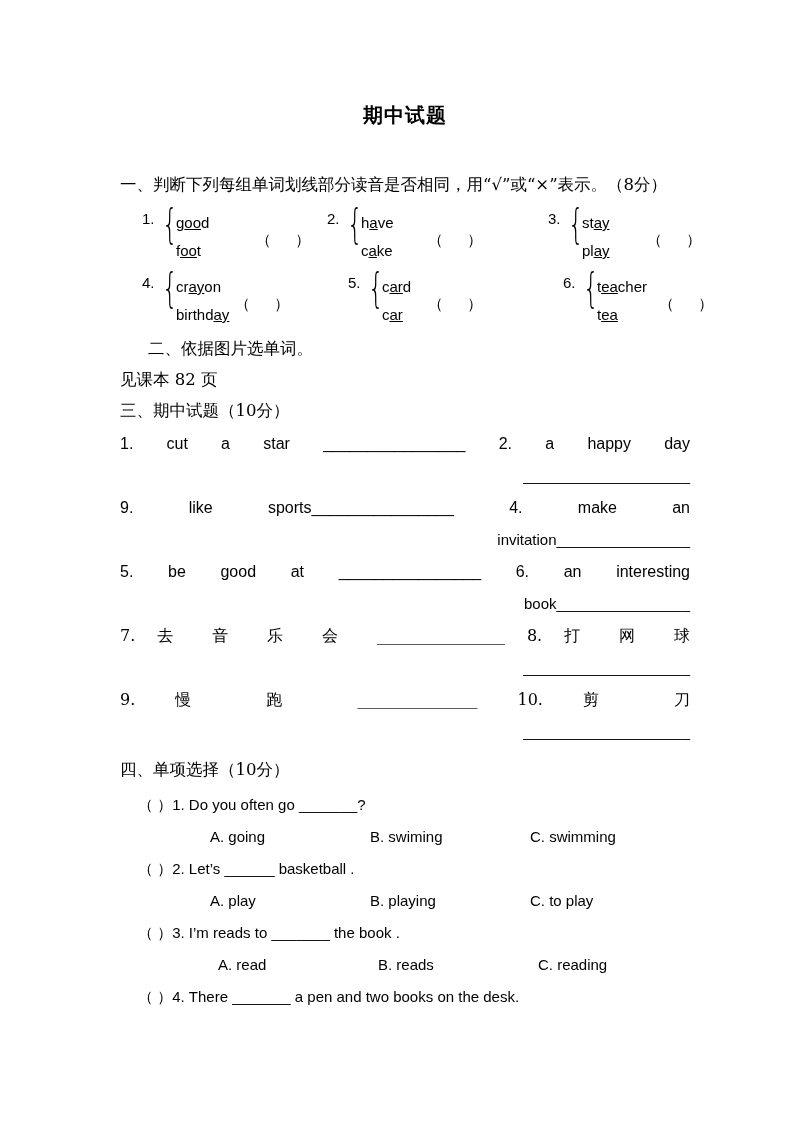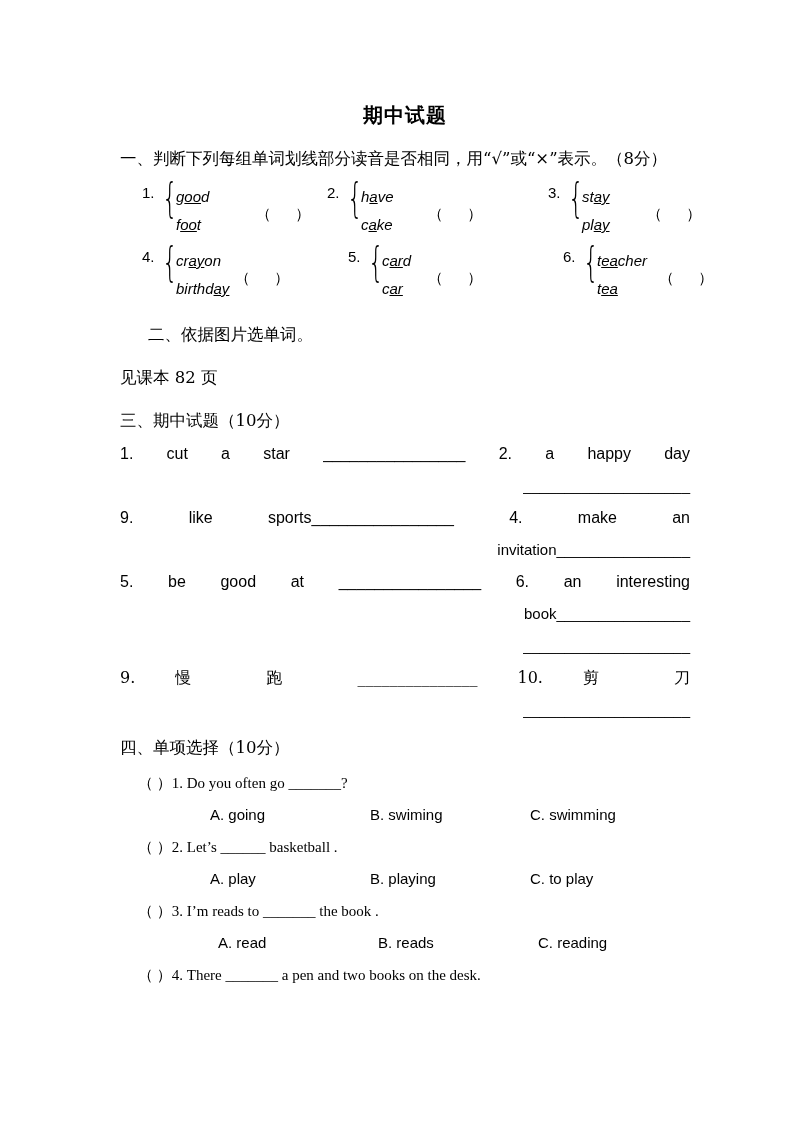--- a/index.html
+++ b/index.html
@@ -38,21 +38,20 @@
     letter-spacing: 1px;
     margin-top: 103px;
     line-height: 1.2;
   }
   .sec-head {
     font-family: "DejaVu Serif", serif;
     font-size: 16.5px;
     line-height: 31px;
     text-align: justify;
     text-justify: inter-ideograph;
-    margin-top: 12px;
   }
   .sec-head.indent {
     text-indent: 28px;
   }
 
   
   .pairs-block {
     margin-top: 9px;
     position: relative;
     height: 124px;
@@ -76,21 +75,20 @@
     font-weight: 300;
     line-height: 1;
     transform: scaleX(0.62);
     transform-origin: left center;
     font-family: "DejaVu Sans", sans-serif;
   }
   .pair .words {
     position: absolute;
     left: 34px;
     top: 0;
-    font-style: italic;
   }
   .pair .w {
     display: block;
     line-height: 28px;
     font-size: 15px;
   }
   .pair .w u {
     text-decoration: underline;
     text-underline-offset: 1px;
   }
@@ -127,21 +125,20 @@
 
   
   .mc-block {
     margin-top: 4px;
   }
   .mc-q {
     font-size: 15px;
     line-height: 32px;
     white-space: nowrap;
     padding-left: 18px;
-    font-family: Liberation Serif, serif;
   }
   .mc-q .brk {
     letter-spacing: 0;
   }
   .mc-opts {
     font-size: 15px;
     line-height: 32px;
     white-space: nowrap;
     padding-left: 90px;
   }
@@ -154,21 +151,21 @@
   .mc-opts.ind3 { padding-left: 98px; }
 </style>
 </head>
 <body>
 
 <div class="page">
   <div class="content">
 
     <div class="doc-title">期中试题</div>
 
-    <div class="sec-head" style="margin-top:16px;">一、判断下列每组单词划线部分读音是否相同，用“√”或“×”表示。（8分）</div>
+    <div class="sec-head" style="margin-top:42px;">一、判断下列每组单词划线部分读音是否相同，用“√”或“×”表示。（8分）</div>
 
     <div class="pairs-block">
 
       <div class="pair" style="left:22px; top:0;">
         <span class="num">1.</span>
         <span class="brace">{</span>
         <span class="words">
           <span class="w"><span>g</span><u>oo</u><span>d</span></span>
           <span class="w"><span>f</span><u>oo</u><span>t</span></span>
         </span>
@@ -235,20 +232,21 @@
 
       <div class="trans-row"><span>1.  cut  a  star</span> <span class="blank">________________</span> <span>2.  a  happy  day</span></div>
       <div class="trans-tail"><span class="blank">____________________</span></div>
 
       <div class="trans-row"><span>9.    like    sports</span><span class="blank">________________</span> <span>4.    make    an</span></div>
       <div class="trans-tail"><span>invitation</span><span class="blank">________________</span></div>
 
       <div class="trans-row"><span>5.  be  good  at</span> <span class="blank">________________</span> <span>6.  an  interesting</span></div>
       <div class="trans-tail"><span>book</span><span class="blank">________________</span></div>
 
+      <div class="trans-row cn-item"><span>7.  去  音  乐  会</span> <span class="blank">________________</span> <span>8.  打  网  球</span></div>
       <div class="trans-tail"><span class="blank">____________________</span></div>
 
       <div class="trans-row cn-item"><span>9.  慢  跑</span> <span class="blank">_______________</span> <span>10.  剪  刀</span></div>
       <div class="trans-tail"><span class="blank">____________________</span></div>
     </div>
 
     <div class="sec-head" style="margin-top:6px;">四、单项选择（10分）</div>
 
     <div class="mc-block">
 

